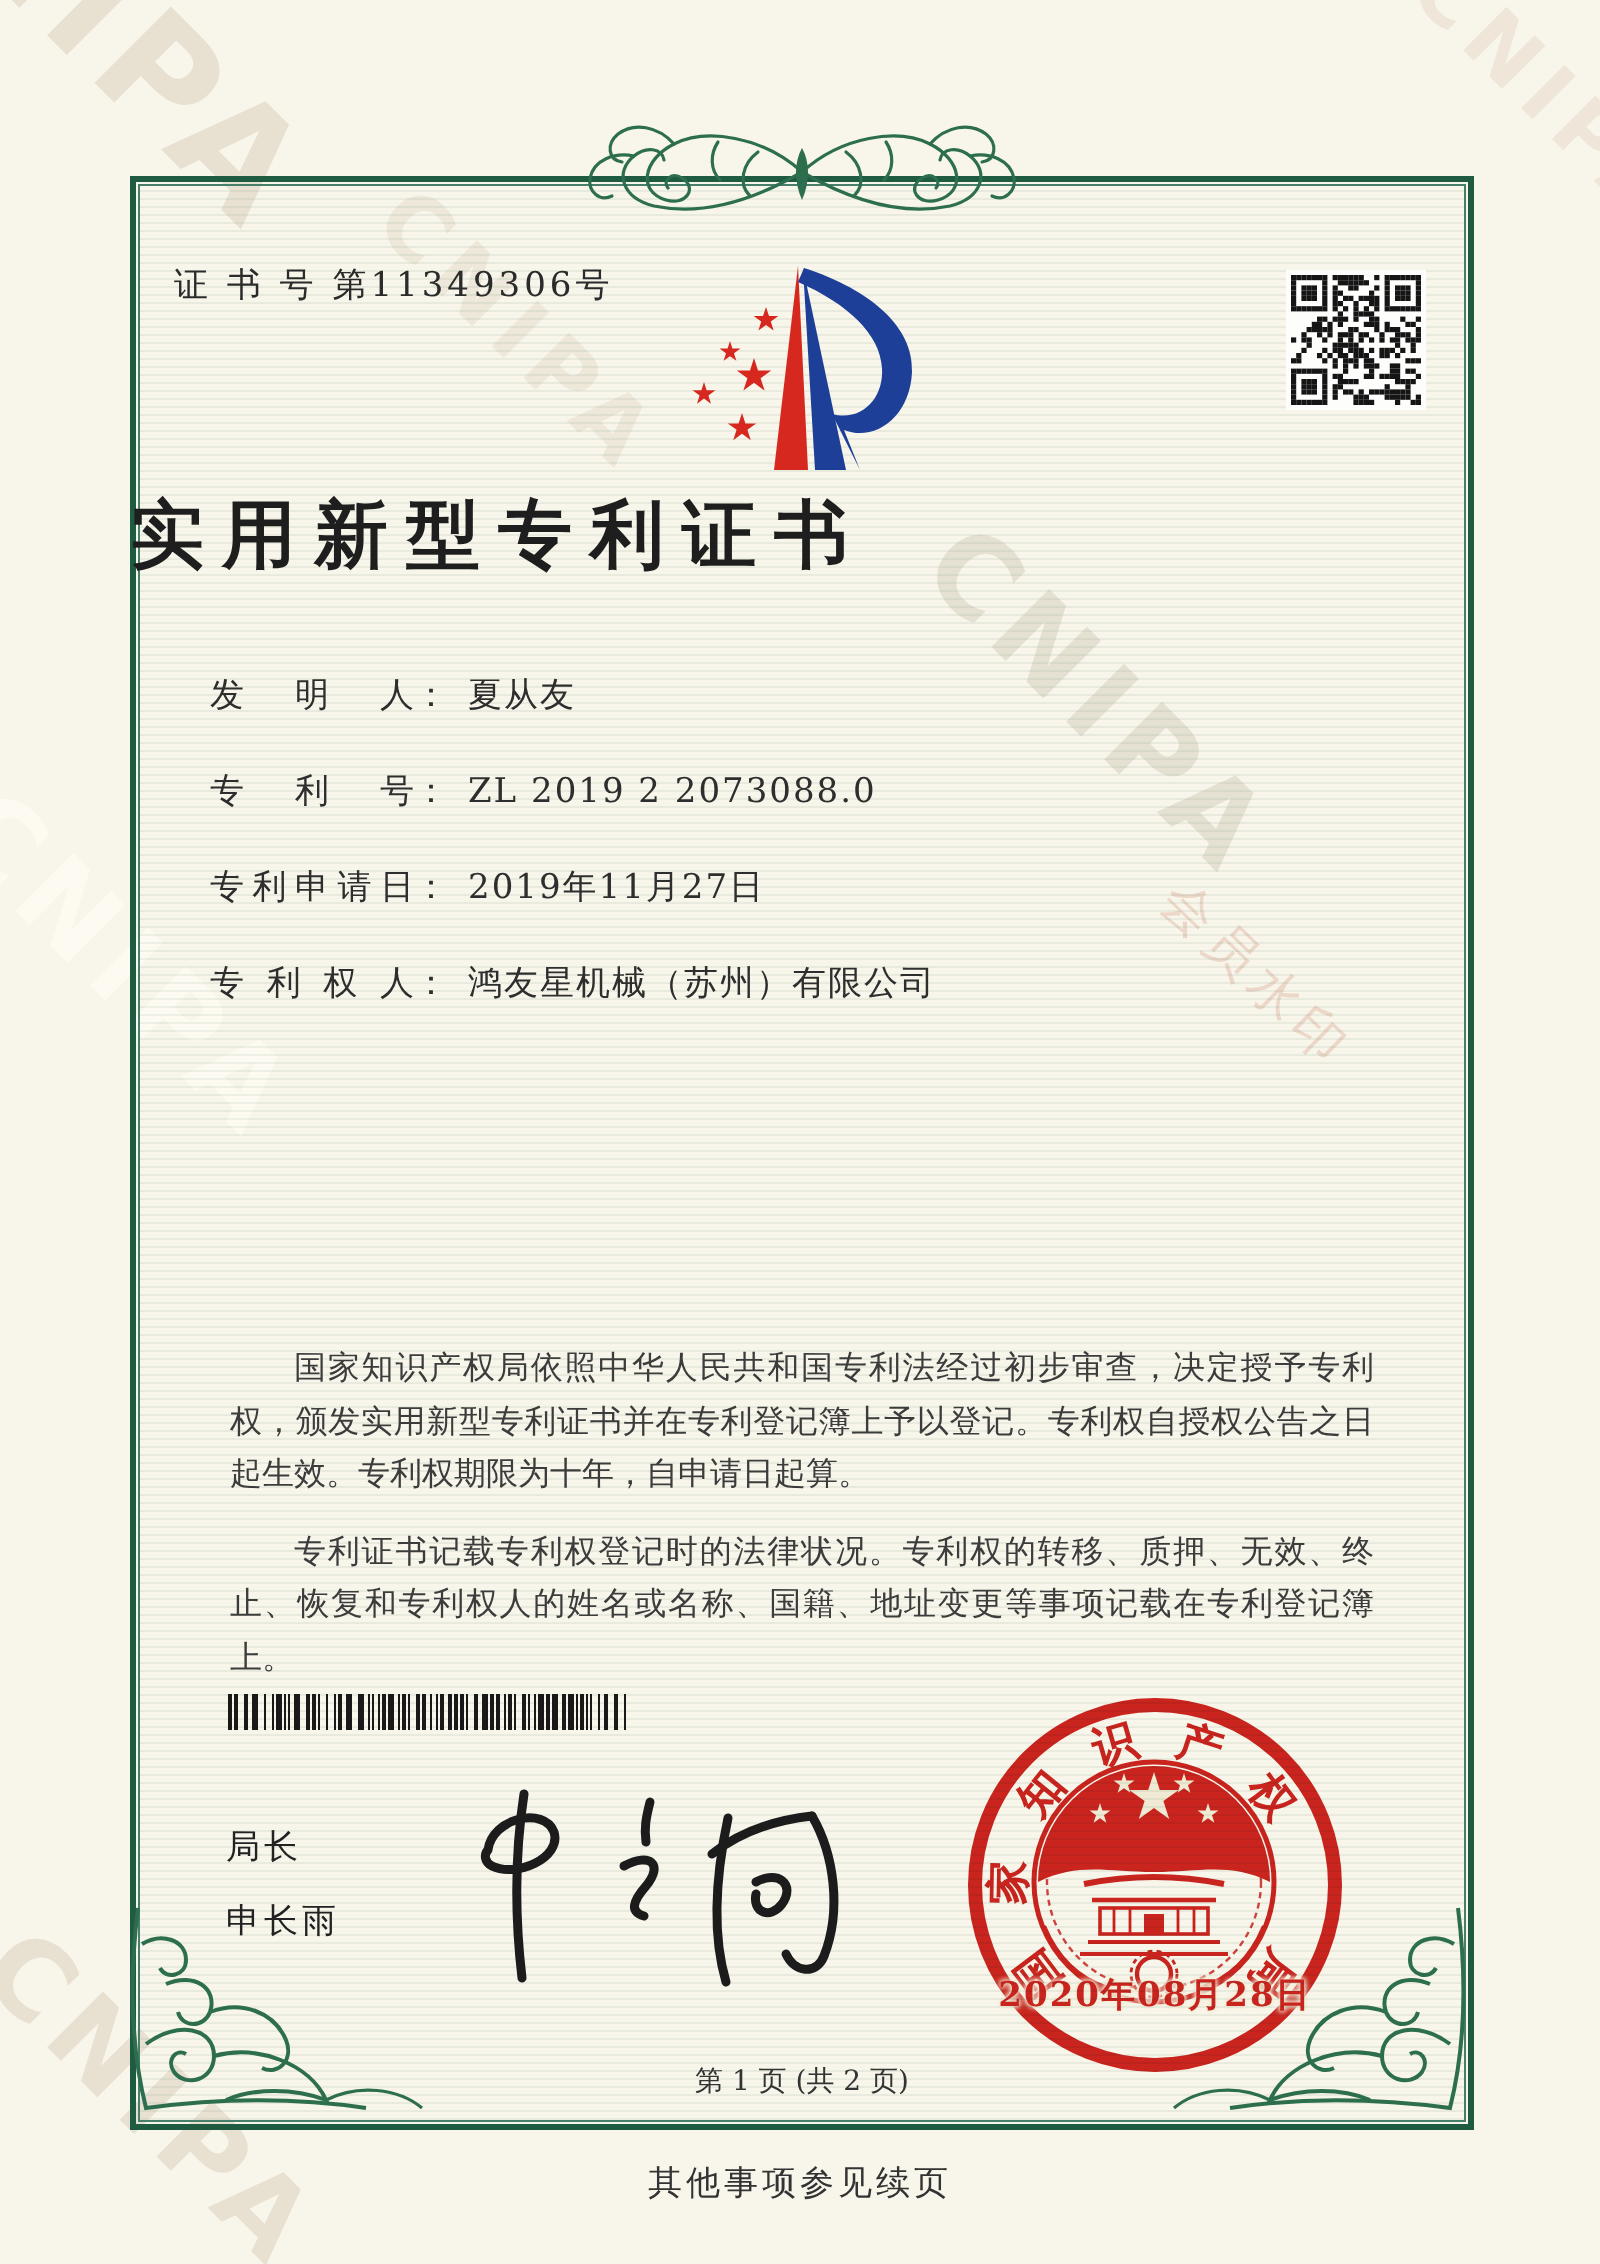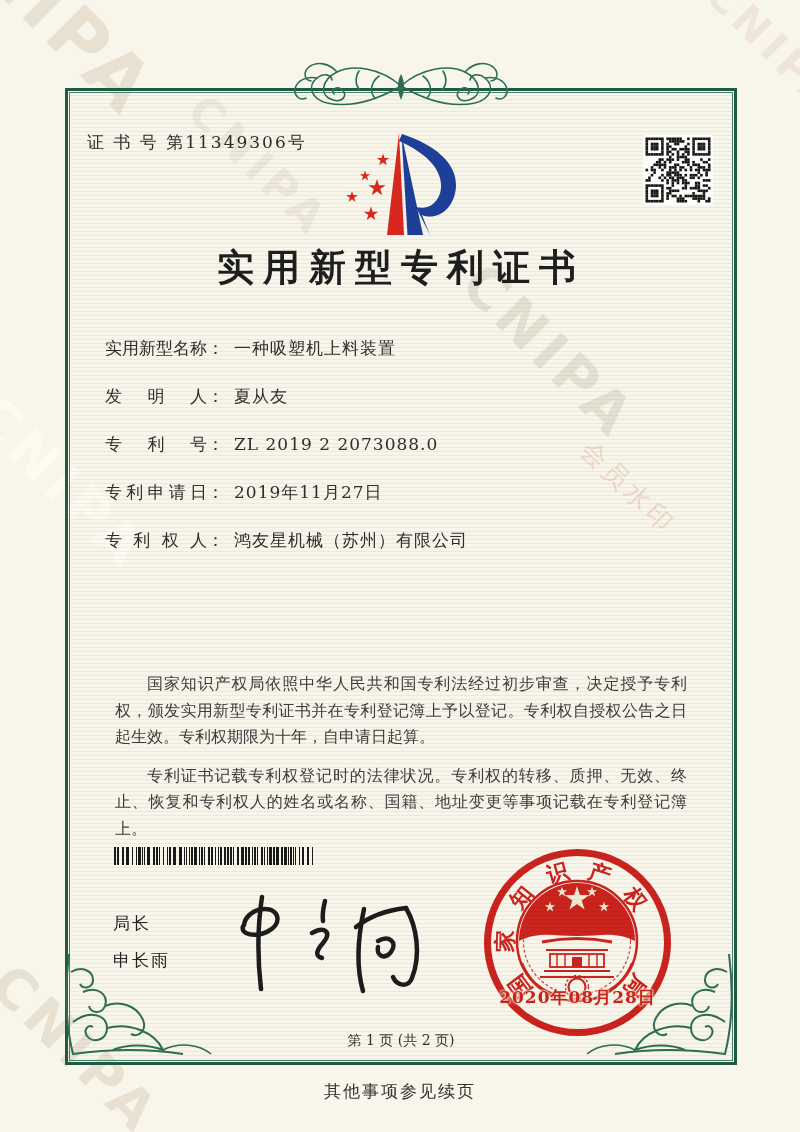--- a/index.html
+++ b/index.html
@@ -26,21 +26,21 @@
       rgba(0,0,0,0) 1px, rgba(0,0,0,0) 4px);}
   .top-orn{position:absolute;left:283px;top:56px;z-index:3;}
   .corner-orn{position:absolute;z-index:3;}
   .corner-left{left:63px;top:952px;}
   .corner-right{left:563px;top:952px;transform:scaleX(-1);}
 
   
   .cert-no{position:absolute;left:87px;top:131px;font-size:17px;color:#2b2b2b;letter-spacing:2px;z-index:4;}
   .logo{position:absolute;left:335px;top:131px;z-index:4;}
   .qr{position:absolute;left:643px;top:135px;width:70px;height:70px;background:#fdfdfb;padding:0;z-index:4;}
-  .title{position:absolute;left:65px;top:243px;width:672px;text-align:center;font-size:37px;font-weight:bold;
+  .title{position:absolute;left:65px;top:243px;width:672px;font-size:37px;font-weight:bold;
       letter-spacing:9px;color:#1e1e1e;z-index:4;}
 
   
   .fields{position:absolute;left:105px;top:337px;width:596px;z-index:4;font-size:17px;color:#2e2e2e;}
   .frow{line-height:22px;height:22px;margin-bottom:26px;white-space:nowrap;}
   .flabel{display:inline-block;width:102px;text-align:justify;text-align-last:justify;vertical-align:top;}
   .fcolon{display:inline-block;vertical-align:top;}
   .fvalue{display:inline-block;margin-left:10px;vertical-align:top;letter-spacing:1px;}
   .grant-date{width:186px;}
 
@@ -453,23 +453,20 @@
         <rect x="54.5" y="64.9" width="2.6" height="2.6" fill="#151515"></rect>
         <rect x="62.300000000000004" y="64.9" width="2.6" height="2.6" fill="#151515"></rect>
         <rect x="64.9" y="64.9" width="2.6" height="2.6" fill="#151515"></rect>
       </svg>
   </div>
 
   <div class="title">实用新型专利证书</div>
 
   <div class="fields">
     <div class="frow">
-      <span class="flabel">实用新型名称</span><span class="fcolon">：</span><span class="fvalue">一种吸塑机上料装置</span>
-    </div>
-    <div class="frow">
       <span class="flabel">发明人</span><span class="fcolon">：</span><span class="fvalue">夏从友</span>
     </div>
     <div class="frow">
       <span class="flabel">专利号</span><span class="fcolon">：</span><span class="fvalue">ZL 2019 2 2073088.0</span>
     </div>
     <div class="frow">
       <span class="flabel">专利申请日</span><span class="fcolon">：</span><span class="fvalue">2019年11月27日</span>
     </div>
     <div class="frow">
       <span class="flabel">专利权人</span><span class="fcolon">：</span><span class="fvalue">鸿友星机械（苏州）有限公司</span>

